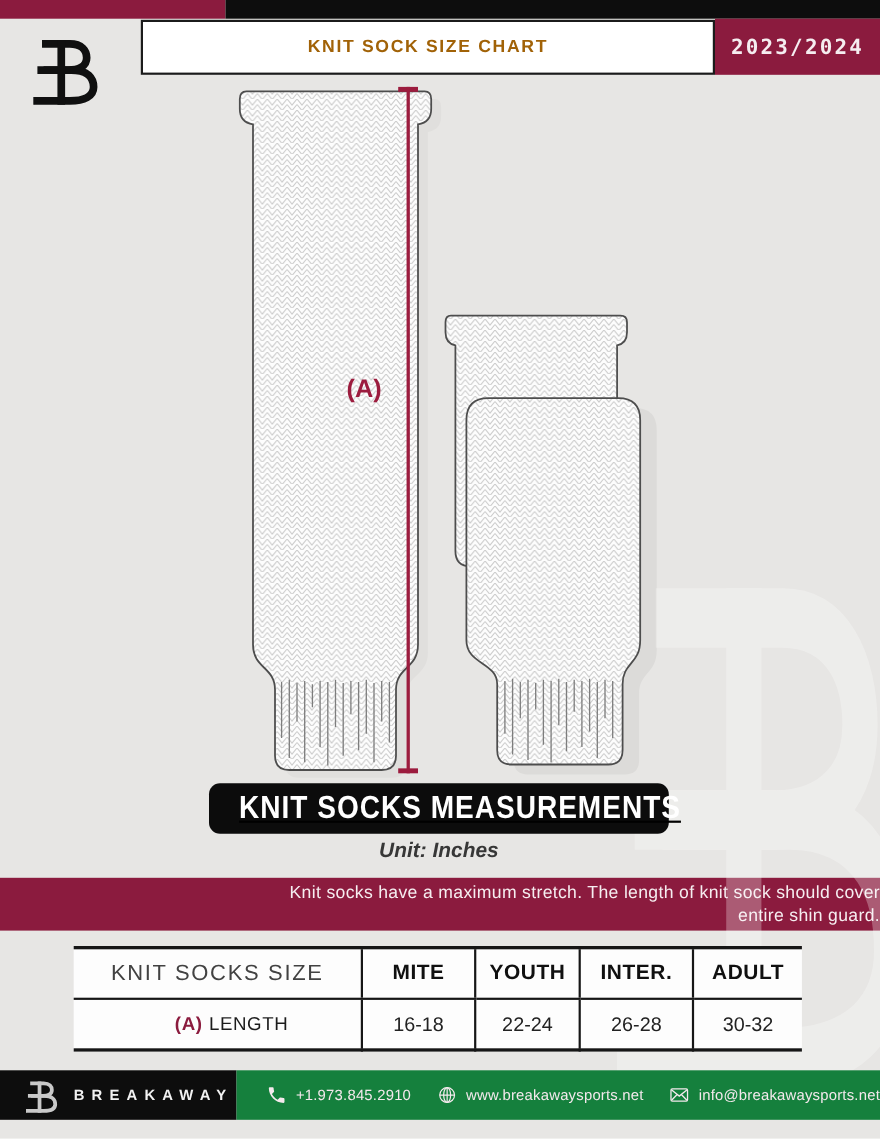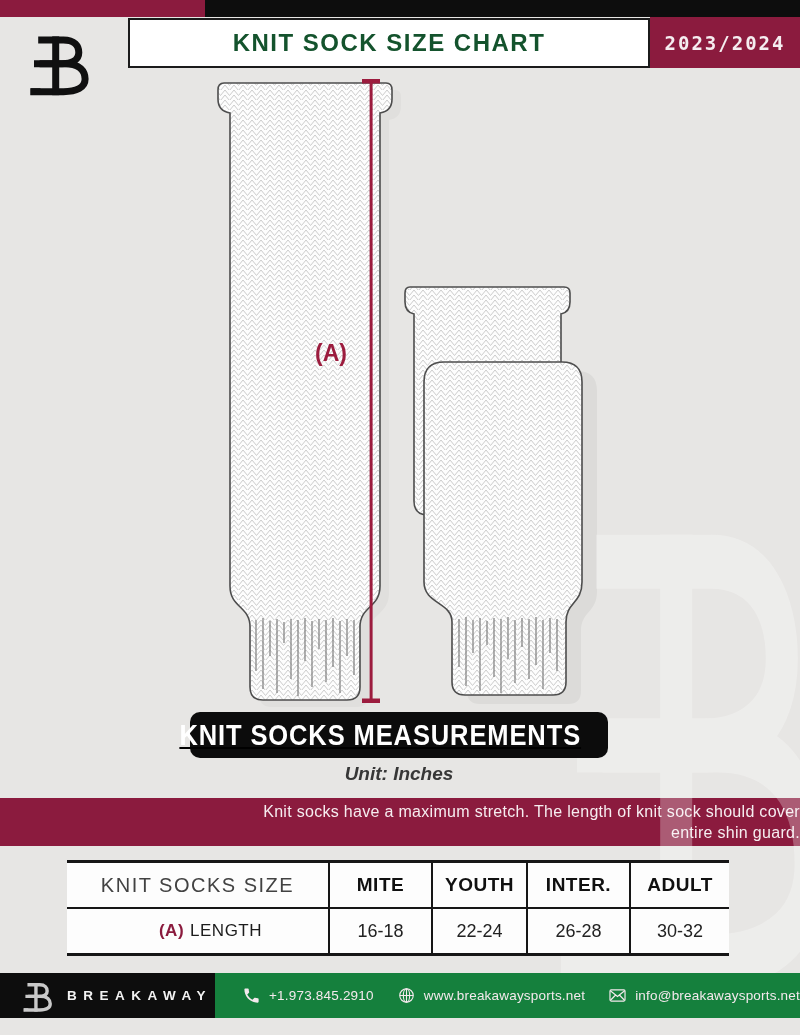--- a/index.html
+++ b/index.html
@@ -11,36 +11,36 @@
   .strip{position:absolute;top:0;height:17px;}
   .strip.maroon{left:0;width:205px;background:#8b1b3e;}
   .strip.black{left:205px;width:595px;background:#0d0d0d;}
   
   .title-box{
     position:absolute;left:128px;top:18px;width:522px;height:50px;
     background:#ffffff;border:2px solid #1b1b1b;box-sizing:border-box;
     display:flex;align-items:center;justify-content:center;
   }
   .title-box h1{
-    margin:0;font-size:24px;font-weight:bold;letter-spacing:1.5px;color:#14532d;
+    margin:0;font-size:16px;font-weight:bold;letter-spacing:1.5px;color:#a16207;
   }
   .season-badge{
     position:absolute;left:650px;top:17px;width:150px;height:51px;
     background:#8b1b3e;display:flex;align-items:center;justify-content:center;
     color:#f5edf0;font-family:"DejaVu Sans Mono",monospace;
     font-size:19px;font-weight:bold;letter-spacing:2px;
   }
   .header-logo{position:absolute;left:27px;top:26px;width:70px;height:74px;color:#101010;}
   
   .diagram{position:absolute;left:0;top:70px;width:800px;height:640px;}
   
   .banner{
     position:absolute;left:190px;top:712px;width:418px;height:46px;
     background:#0c0c0c;border-radius:10px;
-    display:flex;align-items:center;justify-content:flex-end;text-decoration:underline;
+    display:flex;align-items:center;justify-content:flex-start;text-decoration:underline;
   }
   .banner span{
     color:#ffffff;font-size:29px;font-weight:bold;letter-spacing:1px;
     display:inline-block;transform:scaleX(.88);white-space:nowrap;
   }
   .unit-note{
     position:absolute;left:190px;top:763px;width:418px;text-align:center;
     font-style:italic;font-weight:bold;font-size:19px;color:#373737;
   }
   

